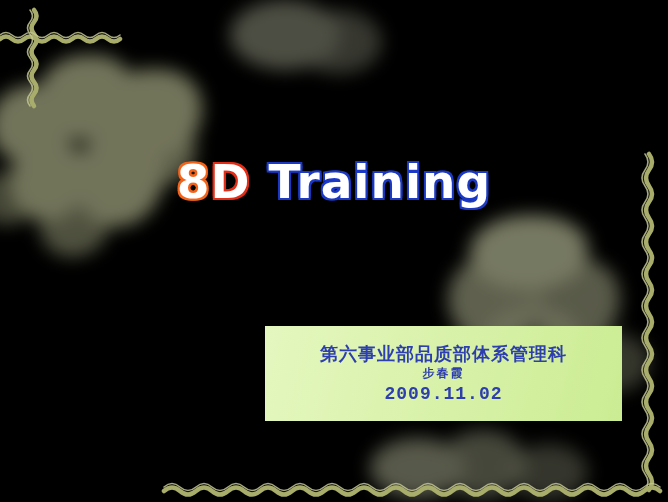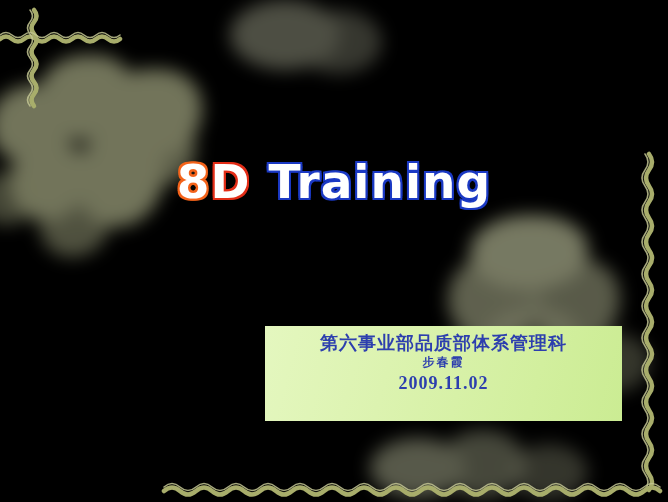--- a/index.html
+++ b/index.html
@@ -130,33 +130,33 @@
   
   #subtitle-panel {
     position: absolute;
     left: 265px;
     top: 326px;
     width: 357px;
     height: 95px;
     background: linear-gradient(105deg, #e4f7bf 0%, #dcf3b0 35%, #d2ef9e 75%, #cbec93 100%);
     text-align: center;
     box-sizing: border-box;
-    padding-top: 5px;
+    padding-top: 16px;
   }
   .sub-line {
     font-family: "DejaVu Serif", serif;
     color: #2d3fae;
     font-weight: bold;
     line-height: 1.32;
     white-space: nowrap;
   }
   #sub-org  { font-size: 18px; letter-spacing: 1px; }
   #sub-name { font-size: 12px; letter-spacing: 2px; }
   #sub-date {
-    font-family: Liberation Serif, serif;
+    font-family: Liberation Mono, monospace;
     font-size: 18px;
     letter-spacing: 1px;
     color: #2d3fae;
     font-weight: bold;
     line-height: 1.35;
   }
 </style>
 </head>
 <body>
 

